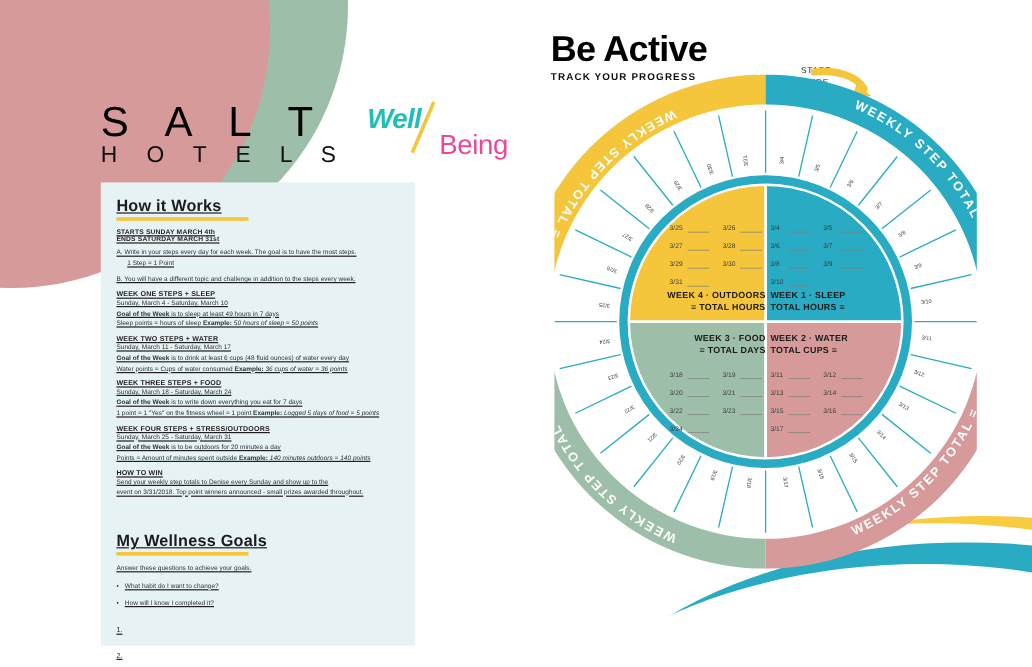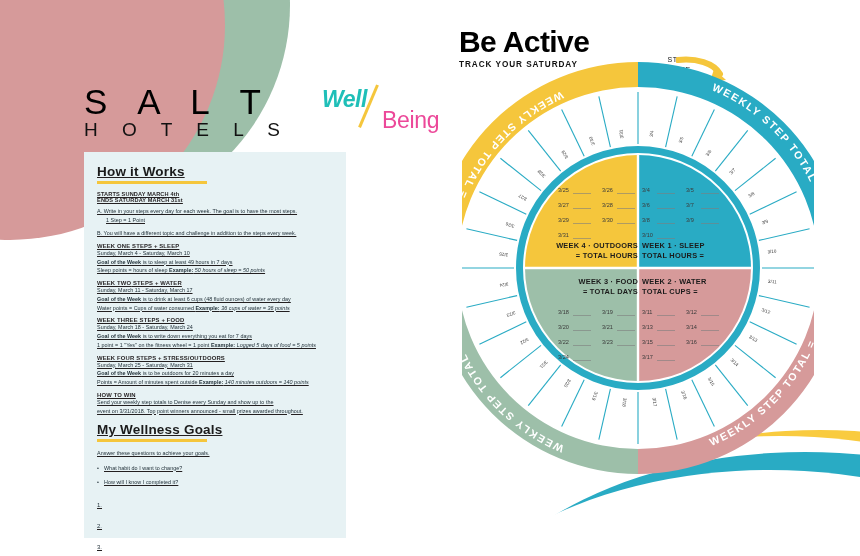--- a/index.html
+++ b/index.html
@@ -42,21 +42,21 @@
   #left-col{position:absolute;left:0;top:0;width:430px;height:556px;}
   #logo-block{position:absolute;left:84px;top:84px;width:290px;height:56px;}
   .logo-salt{
     font-size:35px;letter-spacing:11px;font-weight:400;line-height:1;
     color:#000000;font-family:Liberation Sans, sans-serif;
   }
   .logo-hotels{
     font-size:19px;letter-spacing:9.5px;font-weight:400;line-height:1;
     margin-top:1px;color:#111;
   }
-  #logo-well-being{position:absolute;left:238px;top:2px;width:130px;height:52px;}
+  #logo-well-being{position:absolute;left:222px;top:2px;width:130px;height:52px;}
   .logo-well{
     position:absolute;left:0;top:0;font-size:23px;font-weight:bold;
     font-style:italic;color:#1fbfb8;letter-spacing:-.5px;
   }
   .logo-slash{
     position:absolute;left:54px;top:-1px;width:3px;height:46px;background:#f5c63c;
     transform:rotate(23deg);transform-origin:top center;
   }
   .logo-being{
     position:absolute;left:60px;top:21px;font-size:23px;color:#ec4899;
@@ -164,39 +164,39 @@
             <div class="wk"><b>WEEK FOUR</b> STEPS + STRESS/OUTDOORS</div>
             <div class="tiny">Sunday, March 25 - Saturday, March 31</div>
             <div class="tiny"><b>Goal of the Week</b> is to be outdoors for 20 minutes a day</div>
             <div class="tiny">Points = Amount of minutes spent outside <b>Example:</b><i> 140 minutes outdoors = 140 points</i></div>
           </div>
 
         <div class="wk">HOW TO WIN</div>
         <div class="tiny">Send your weekly step totals to Denise every Sunday and show up to the</div>
         <div class="tiny">event on 3/31/2018. Top point winners announced - small prizes awarded throughout.</div>
 
-        <h2 class="sec-title" style="margin-top:7px;">My Wellness Goals</h2>
+        <h2 class="sec-title" style="margin-top:28px;">My Wellness Goals</h2>
         <div class="rule"></div>
         <div class="tiny blk">Answer these questions to achieve your goals.</div>
         <div id="goal-bullets">
             <div class="tiny bullet" style="margin-top: 6px;">What habit do I want to change?</div>
             <div class="tiny bullet" style="margin-top: 6px;">How will I know I completed it?</div>
           </div>
         <div id="goal-numbers">
             <div class="numline">1.</div>
             <div class="numline">2.</div>
             <div class="numline">3.</div>
           </div>
       </div>
     </div>
   </div>
 
   <div id="title-block">
     <div id="be-active">Be Active</div>
-    <div id="track-progress">TRACK YOUR SATURDAY</div>
+    <div id="track-progress">TRACK YOUR PROGRESS</div>
   </div>
 
   <div id="start-here">
     <div>START</div>
     <div>HERE</div>
   </div>
 
   <svg id="start-arrow" viewBox="0 0 52 28">
     <path d="M2,4 C20,2 38,7 44,18" stroke="#f5c63c" stroke-width="6" fill="none" stroke-linecap="round"></path>
     <path d="M38,13 L50,24 L34,26 Z" fill="#f5c63c"></path>

